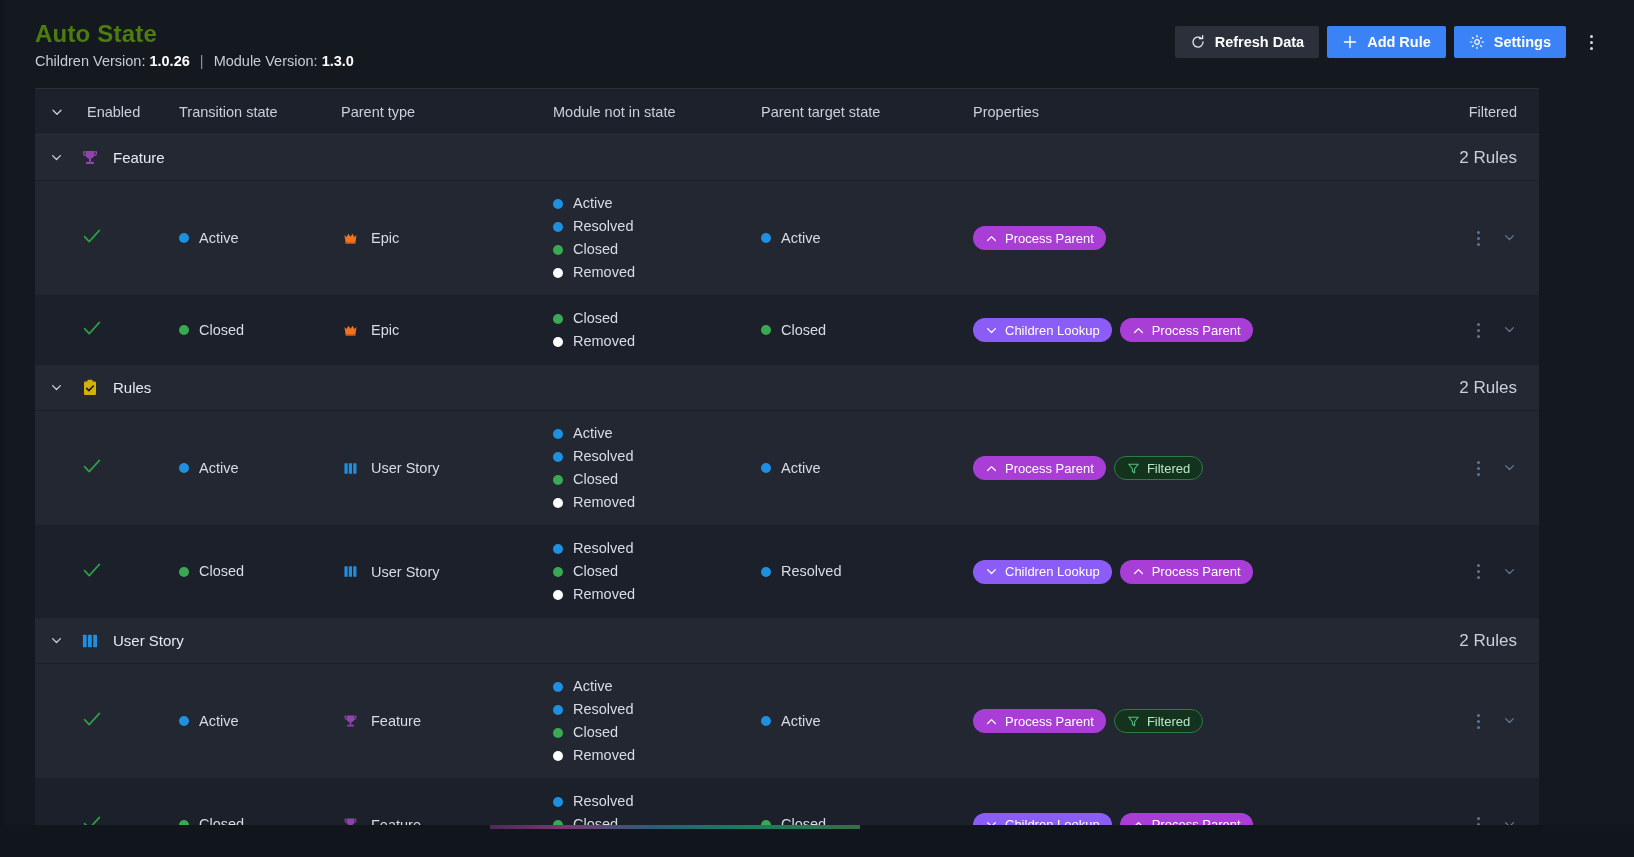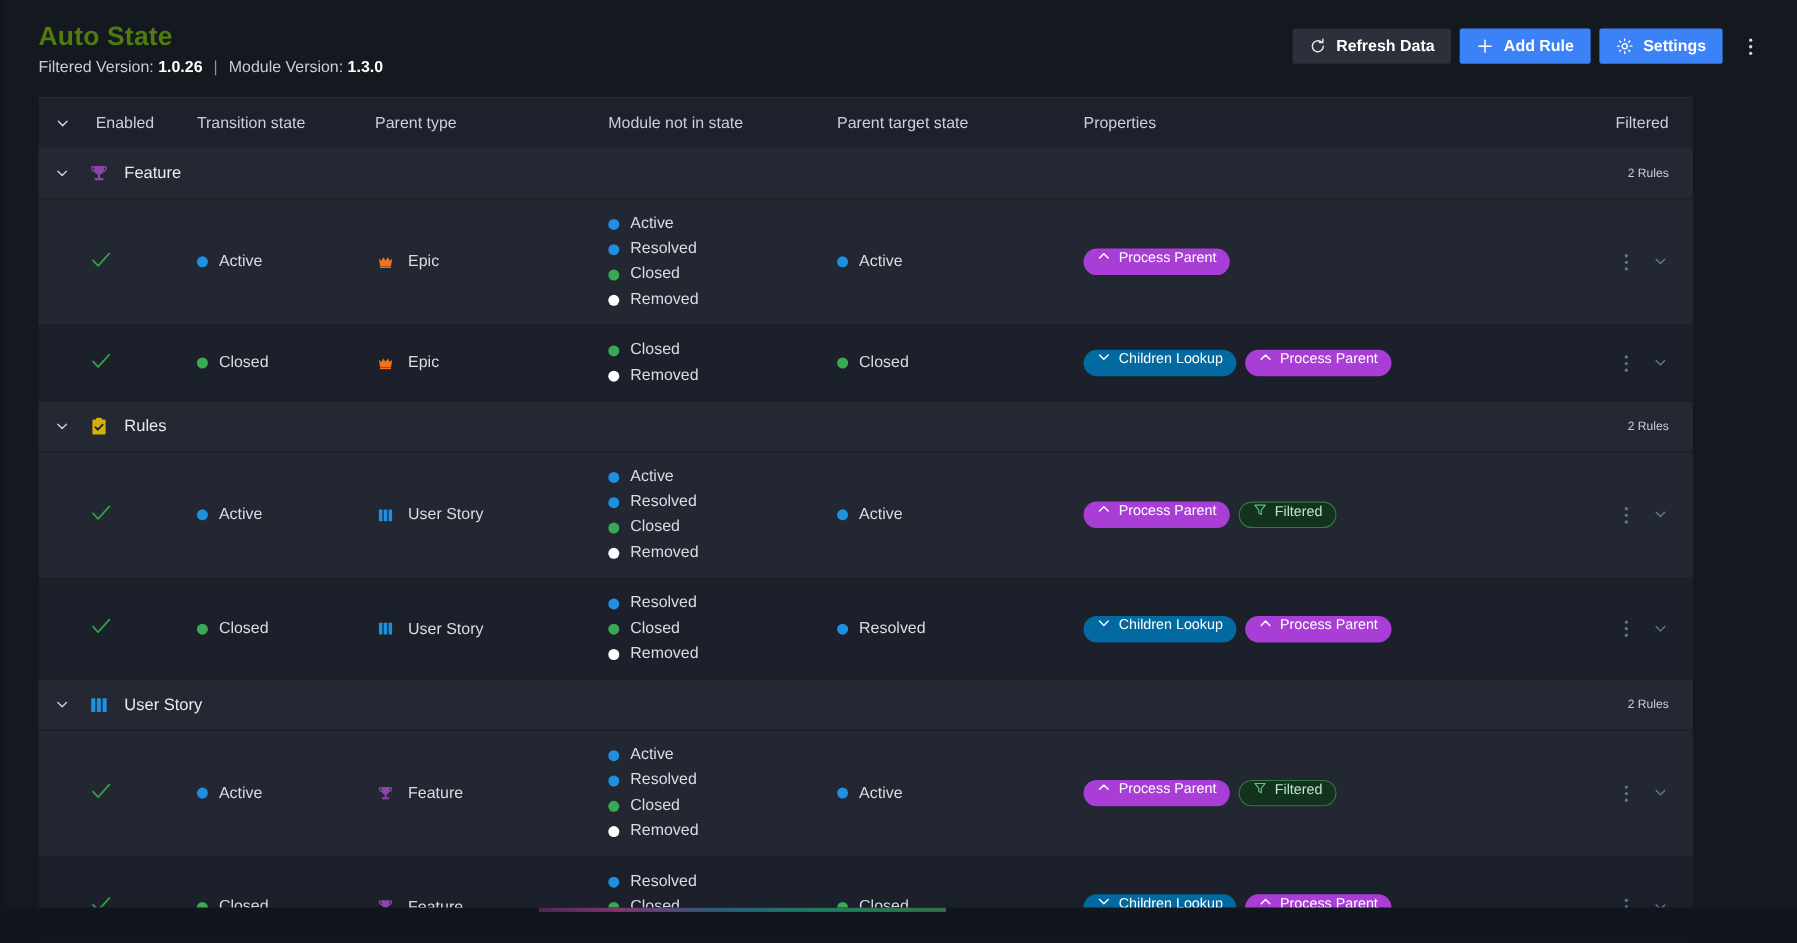--- a/index.html
+++ b/index.html
@@ -126,21 +126,21 @@
   }
   .data-row.alt { background: #1b202a; }
 
   
   .c-chev   { width: 44px; flex: 0 0 44px; display: flex; justify-content: center; }
   .c-enabled{ width: 100px; flex: 0 0 100px; padding-left: 8px; }
   .c-trans  { width: 162px; flex: 0 0 162px; }
   .c-ptype  { width: 212px; flex: 0 0 212px; }
   .c-pnot   { width: 208px; flex: 0 0 208px; }
   .c-ptarget{ width: 212px; flex: 0 0 212px; }
-  .c-props  { width: 440px; flex: 0 0 440px; margin-left: 12px; }
+  .c-props  { width: 440px; flex: 0 0 440px; }
   .c-actions{ flex: 1 1 auto; display: flex; align-items: center; justify-content: flex-end; padding-right: 22px; }
 
   .thead .c-enabled { padding-left: 8px; }
 
   .chev {
     width: 14px; height: 14px;
     display: inline-block;
     cursor: pointer;
   }
   .chev svg { display: block; }
@@ -151,21 +151,21 @@
     justify-content: center;
     align-items: center;
     margin-right: 12px;
   }
   .group-label {
     font-size: 15px;
     color: #e6eaf1;
   }
   .group-left { display: flex; align-items: center; }
   .rules-count {
-    font-size: 11px;
+    font-size: 17px;
     color: #c9cfdb;
     padding-right: 22px;
   }
 
   .check {
     display: inline-block;
     margin-left: 46px;
   }
 
   .state {
@@ -189,31 +189,32 @@
     align-items: center;
     gap: 12px;
     font-size: 14.5px;
     color: #d7dce5;
   }
   .typeicon { width: 18px; display: inline-flex; justify-content: center; }
 
   .props { display: flex; align-items: center; gap: 8px; flex-wrap: wrap; }
   .badge {
     display: inline-flex;
+    align-items: center;
     gap: 7px;
     height: 24px;
     padding: 0 12px;
     border-radius: 12px;
     font-size: 13px;
     color: #ffffff;
     white-space: nowrap;
     cursor: pointer;
   }
   .badge-process { background: #a93ed6; }
-  .badge-children { background: #0369a1; }
+  .badge-children { background: #8b5cf6; }
   .badge-filtered {
     background: #14331f;
     border: 1px solid #2f7a45;
     color: #b7e8c6;
     height: 24px;
   }
   .badge svg { display: block; }
 
   .actions-inner { display: flex; align-items: center; gap: 18px; }
   .kebab {
@@ -252,21 +253,21 @@
 <body>
 
 <div id="app">
 
   <div class="left-strip"></div>
 
   <div class="header">
     <div class="title-block">
       <div class="app-title">Auto State</div>
       <div class="version-line">
-        <span>Filtered Version:</span>
+        <span>Children Version:</span>
         <b>1.0.26</b>
         <span class="version-sep">|</span>
         <span>Module Version:</span>
         <b>1.3.0</b>
       </div>
     </div>
 
     <div class="toolbar">
       <button class="btn btn-secondary">
         <span>

